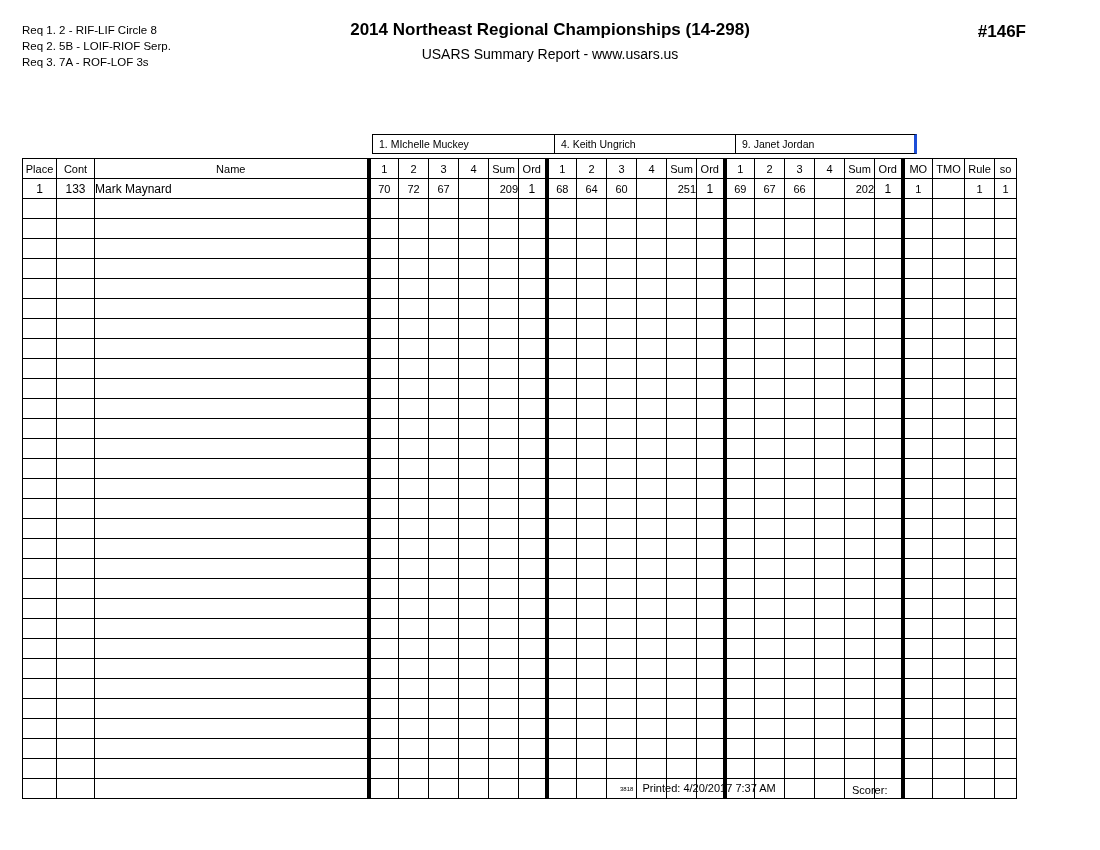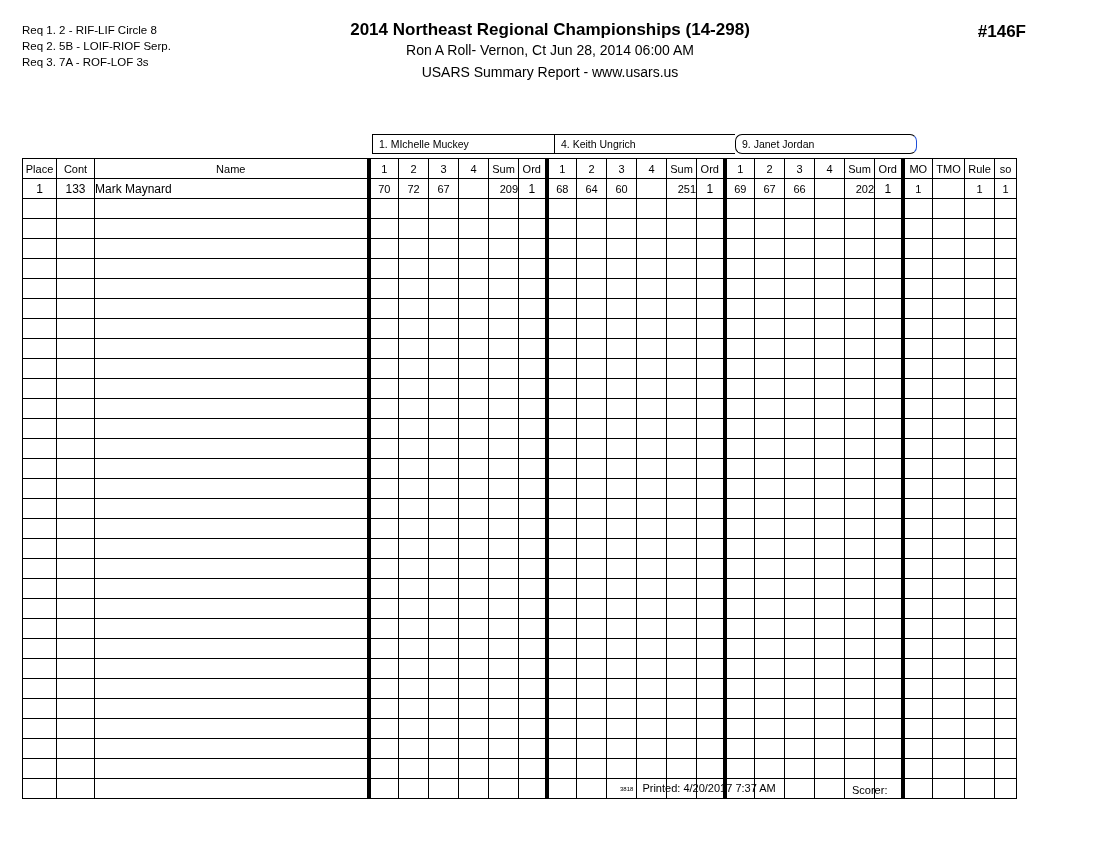--- a/index.html
+++ b/index.html
@@ -68,21 +68,21 @@
   .judge-cell {
     border: 1px solid #000;
     border-right: none;
     box-sizing: border-box;
     height: 20px;
     font-size: 10.5px;
     padding: 3px 0 0 6px;
     white-space: nowrap;
     overflow: hidden;
   }
-  .judge-cell:last-child { border-right: 1px solid #1d4ed8; border-radius: 7px; }
+  .judge-cell:last-child { border-right: 3px solid #1d4ed8; }
   
   #grid {
     position: absolute;
     left: 22px;
     top: 158px;
     border-collapse: collapse;
     table-layout: fixed;
     font-size: 11px;
     padding-left: 16px;
   }
@@ -149,21 +149,20 @@
 <body>
 
 <div id="reqs">
   <div>Req 1.  2 - RIF-LIF Circle 8</div>
   <div>Req 2.  5B - LOIF-RIOF Serp.</div>
   <div>Req 3.  7A - ROF-LOF 3s</div>
 </div>
 
 <div id="titles">
   <div id="title-main">2014 Northeast Regional Championships (14-298)</div>
-  <div id="title-sub">Ron A Roll- Vernon, Ct  Jun 28, 2014  06:00 AM</div>
   <div id="title-report">USARS Summary Report - www.usars.us</div>
 </div>
 <div id="sheet-number">#146F</div>
 
 <div id="judges">
   <div class="judge-cell" style="width:182px">1.  MIchelle Muckey</div>
   <div class="judge-cell" style="width:181px">4.  Keith Ungrich</div>
   <div class="judge-cell" style="width:182px">9.  Janet Jordan</div>
 </div>
 

